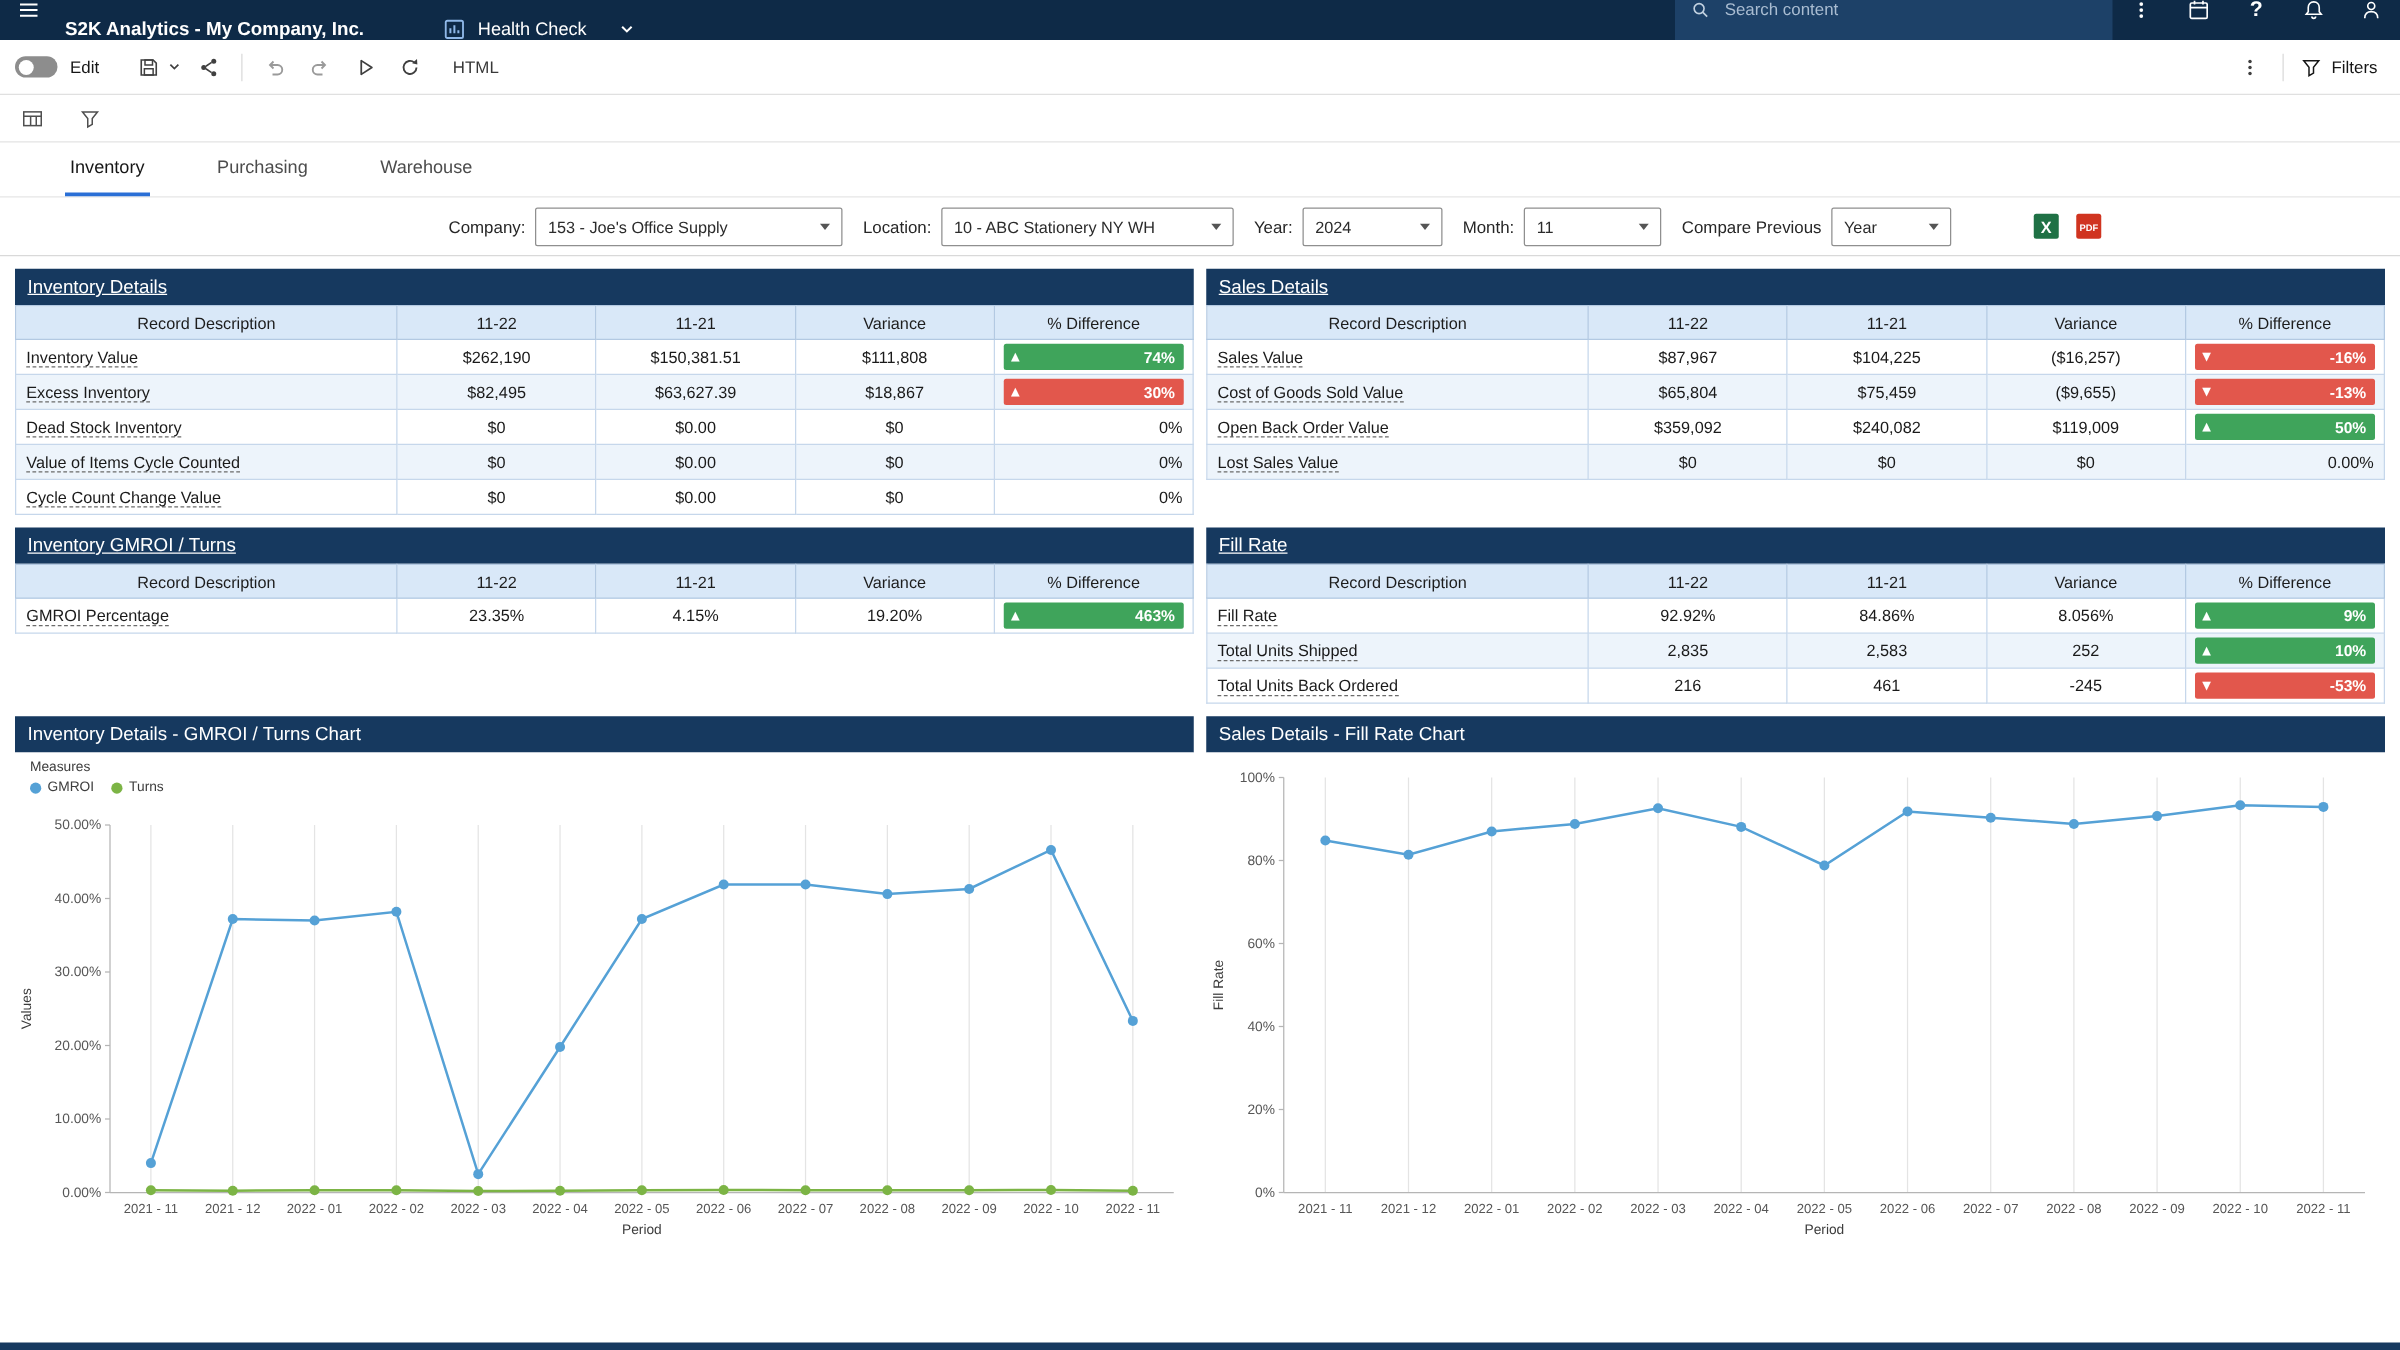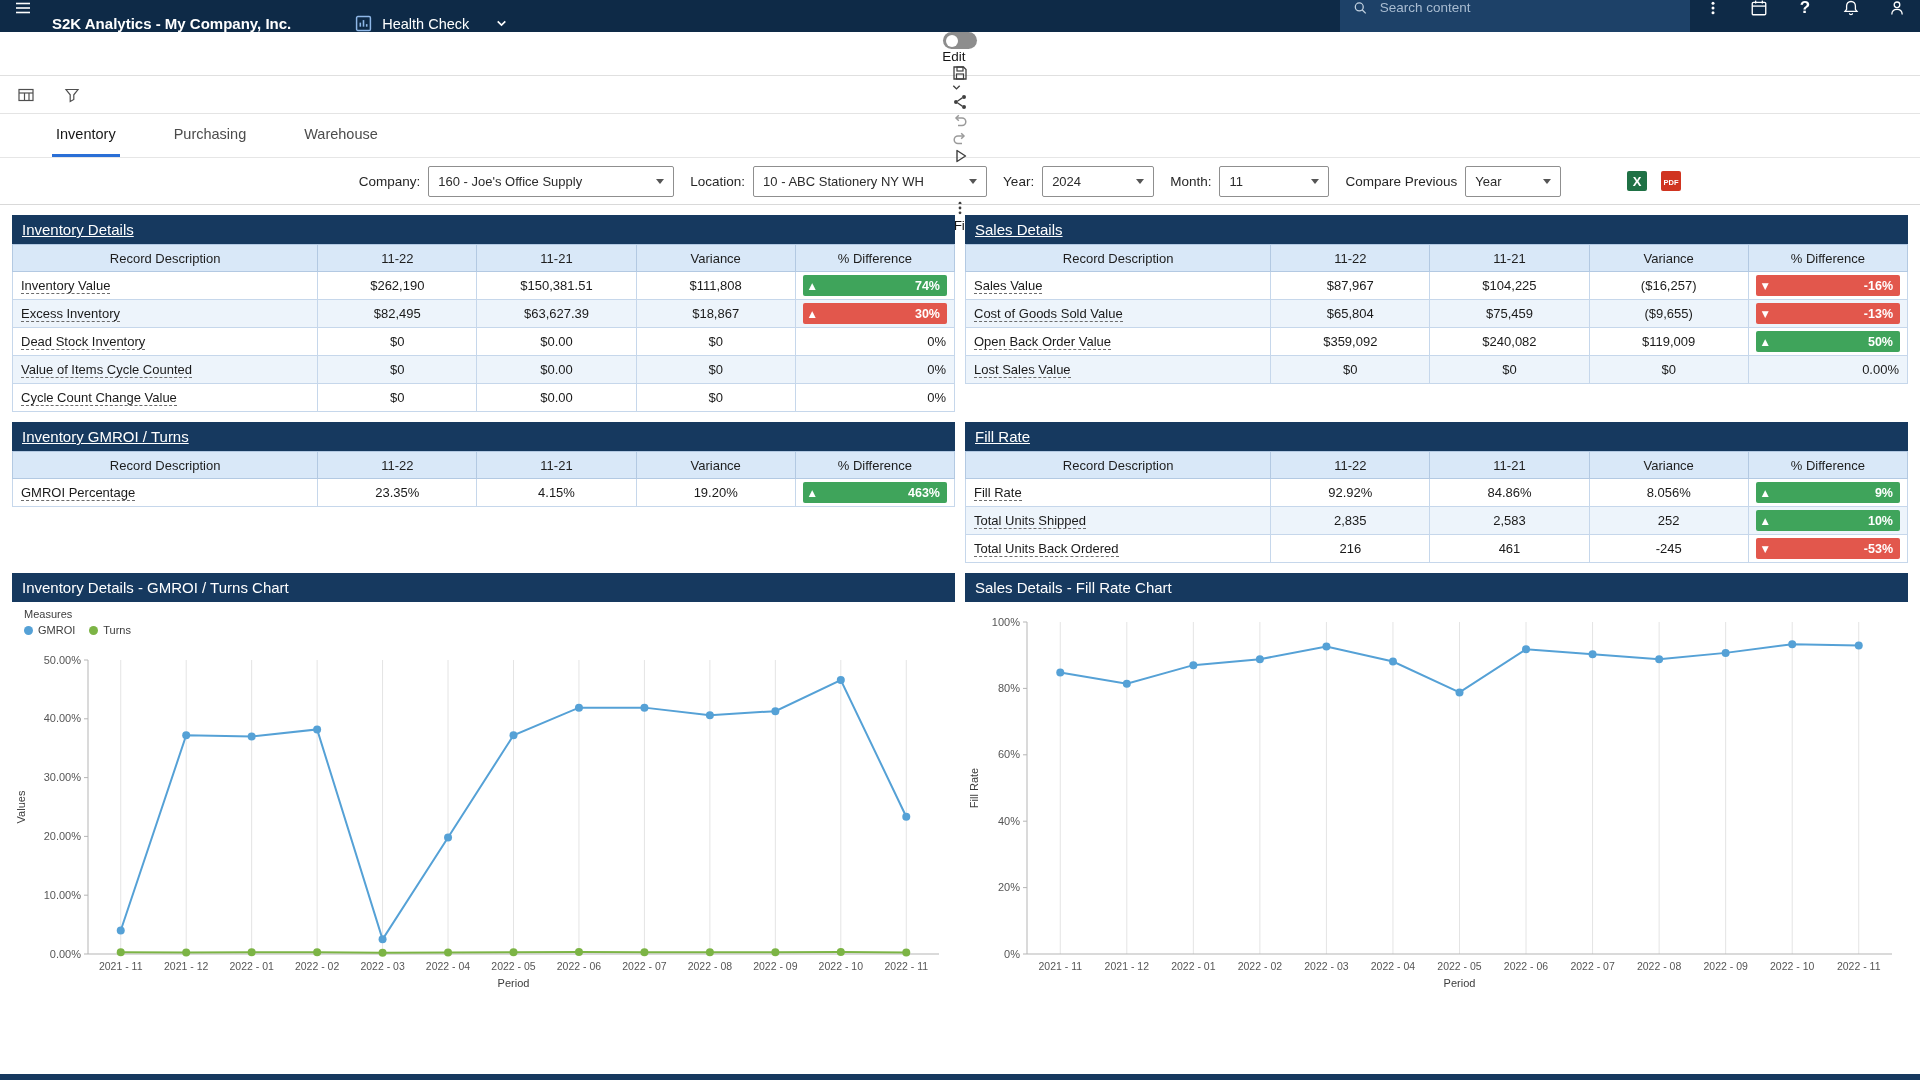--- a/index.html
+++ b/index.html
@@ -13,21 +13,21 @@
   .app-title { font-size: 15px; font-weight: bold; margin-left: 6px; white-space: nowrap; }
   .view-switcher { display: flex; align-items: center; gap: 10px; margin-left: 64px; font-size: 14.5px; cursor: pointer; }
   .view-switcher .chev { margin-left: 16px; display: flex; }
   .searchbox { margin-left: auto; width: 350px; height: 49px; background: #1d4168; display: flex; align-items: center;
                padding: 0 13px; gap: 10px; }
   .searchbox input { background: transparent; border: none; outline: none; color: #f9a8d4; font-size: 13.5px; width: 100%; }
   .searchbox input::placeholder { color: #a9bcd1; }
   .qmark { font-size: 17px; font-weight: bold; color: #fff; }
 
   
-  .toolbar { height: 44px; border-bottom: 1px solid #e0e0e0; display: flex; align-items: center; padding: 0 12px; background: #fff; flex-direction: column; }
+  .toolbar { height: 44px; border-bottom: 1px solid #e0e0e0; display: flex; align-items: center; padding: 0 12px; background: #fff; }
   .tbtn { width: 36px; height: 36px; display: flex; align-items: center; justify-content: center;
           background: none; border: none; cursor: pointer; padding: 0; color: #404040; }
   .tbtn.narrow { width: 20px; margin-left: -8px; }
   .toggle { width: 34px; height: 17px; border-radius: 9px; background: #8d8d8d; position: relative; cursor: pointer; flex: none; }
   .toggle .knob { position: absolute; left: 2.5px; top: 2.5px; width: 12px; height: 12px; border-radius: 50%; background: #fff; }
   .tlabel { font-size: 13.5px; color: #161616; margin: 0 22px 0 10px; }
   .html-label { font-size: 13.5px; color: #393939; margin-left: 10px; cursor: pointer; background: none; border: none; }
   .vdiv { width: 1px; height: 22px; background: #dadada; margin: 0 8px; }
   .tspacer { flex: 1; }
   .filters-btn { display: flex; align-items: center; gap: 8px; font-size: 13.5px; color: #161616;
@@ -253,21 +253,21 @@
 <nav class="tabs" id="tabs">
     <div class="tab active">Inventory</div>
     <div class="tab">Purchasing</div>
     <div class="tab">Warehouse</div>
   </nav>
 
 <div class="filterbar">
   <div class="fgroup">
     <span>Company:</span>
     <div class="fselect" style="width:246px">
-      <span>160 - Joe's Office Supply</span>
+      <span>153 - Joe's Office Supply</span>
       <span class="caret"></span>
     </div>
   </div>
   <div class="fgroup">
     <span>Location:</span>
     <div class="fselect" style="width:234px">
       <span>10 - ABC Stationery NY WH</span>
       <span class="caret"></span>
     </div>
   </div>

